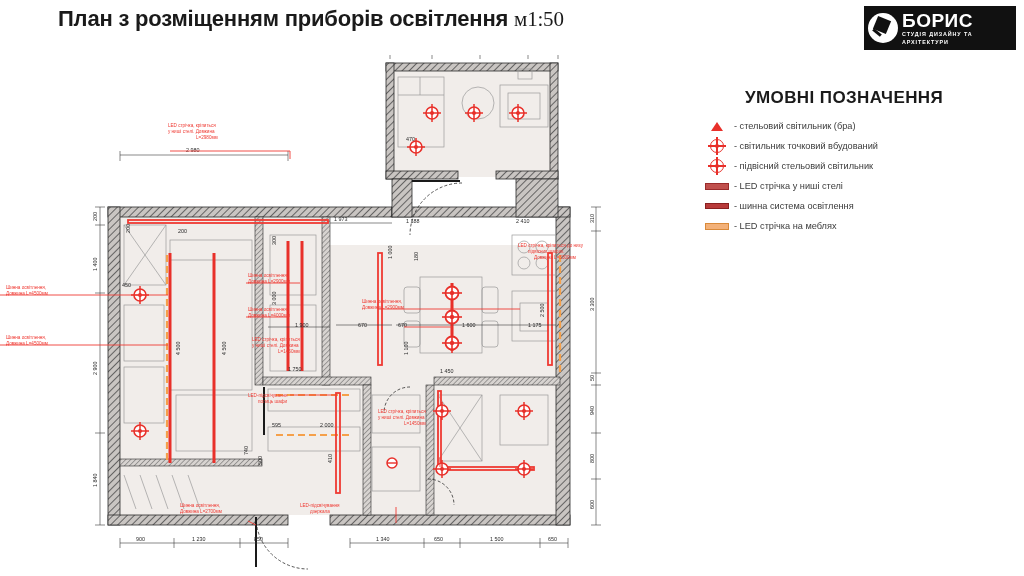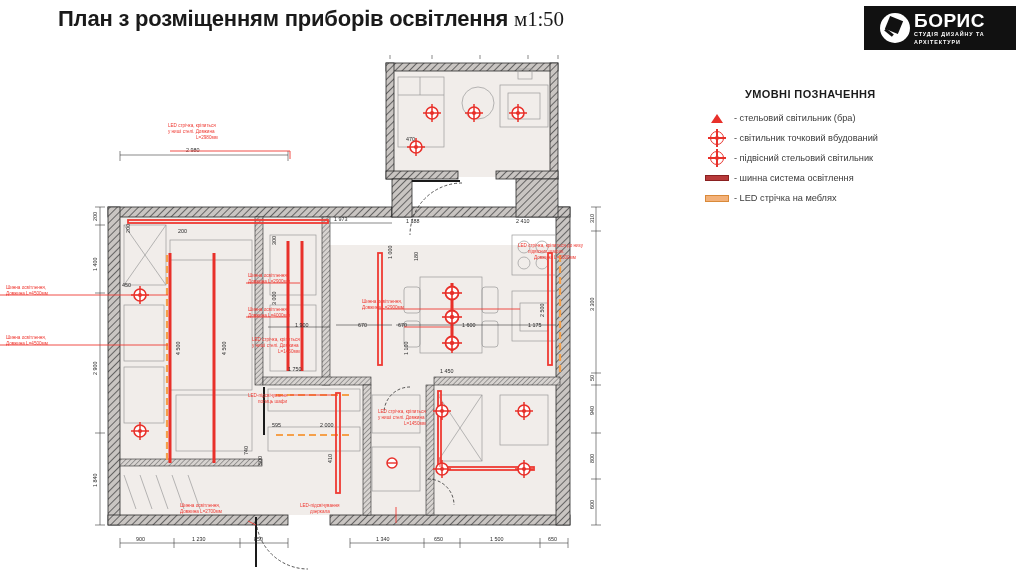--- a/index.html
+++ b/index.html
@@ -10,21 +10,21 @@
   
   #page-title{
     position:absolute;left:58px;top:6px;
     font-size:22px;font-weight:bold;color:#1a1a1a;letter-spacing:-0.2px;
     white-space:nowrap;
   }
   #page-title .scale{font-weight:normal;font-size:21px;font-family:Liberation Serif, serif;}
   
   #logo{
     position:absolute;right:8px;top:6px;width:152px;height:44px;
-    background:#111;display:flex;align-items:center;padding:0 16px;box-sizing:border-box;
+    background:#111;display:flex;align-items:center;padding:0 4px;box-sizing:border-box;
   }
   #logo .mark{
     width:30px;height:30px;border-radius:50%;background:#fff;position:relative;flex:0 0 auto;
     margin-right:4px;
   }
   #logo .mark .blade{
     position:absolute;left:7px;top:5px;width:14px;height:14px;background:#111;
     transform:rotate(22deg);
   }
   #logo .mark .handle{
@@ -35,21 +35,21 @@
   #logo .brand{
     color:#fff;font-size:19px;font-weight:bold;line-height:19px;letter-spacing:0.5px;
   }
   #logo .tagline{
     color:#fff;font-size:5.4px;font-weight:bold;line-height:8px;letter-spacing:0.9px;
     background:#111;
   }
   
   #legend{position:absolute;left:700px;top:88px;width:320px;}
   #legend .lg-title{
-    font-size:11px;font-weight:bold;color:#1a1a1a;letter-spacing:0.4px;
+    font-size:17px;font-weight:bold;color:#1a1a1a;letter-spacing:0.4px;
     margin-left:45px;margin-bottom:9px;
   }
   #legend .lg-row{display:flex;align-items:center;height:18px;margin-bottom:2px;}
   #legend .lg-ico{width:34px;flex:0 0 34px;display:flex;justify-content:center;align-items:center;}
   #legend .lg-lbl{font-size:9.2px;color:#3a3a3a;white-space:nowrap;}
   
   .ico-wall{width:13px;height:9px;position:relative;}
   .ico-wall .tri{
     width:0;height:0;border-left:6.5px solid transparent;border-right:6.5px solid transparent;
     border-bottom:9px solid #e8302a;
@@ -116,20 +116,26 @@
   <div class="lg-row">
     <div class="lg-ico">
       <div class="ico-circ">
           <div class="dot"></div>
         </div>
     </div>
     <div class="lg-lbl">- підвісний стельовий світильник</div>
   </div>
 
 
+  <div class="lg-row">
+    <div class="lg-ico">
+        <div class="ico-strip"></div>
+      </div>
+    <div class="lg-lbl">- LED стрічка у ниші стелі</div>
+  </div>
 
   <div class="lg-row">
     <div class="lg-ico">
         <div class="ico-strip track"></div>
       </div>
     <div class="lg-lbl">- шинна система освітлення</div>
   </div>
 
   <div class="lg-row">
     <div class="lg-ico">

